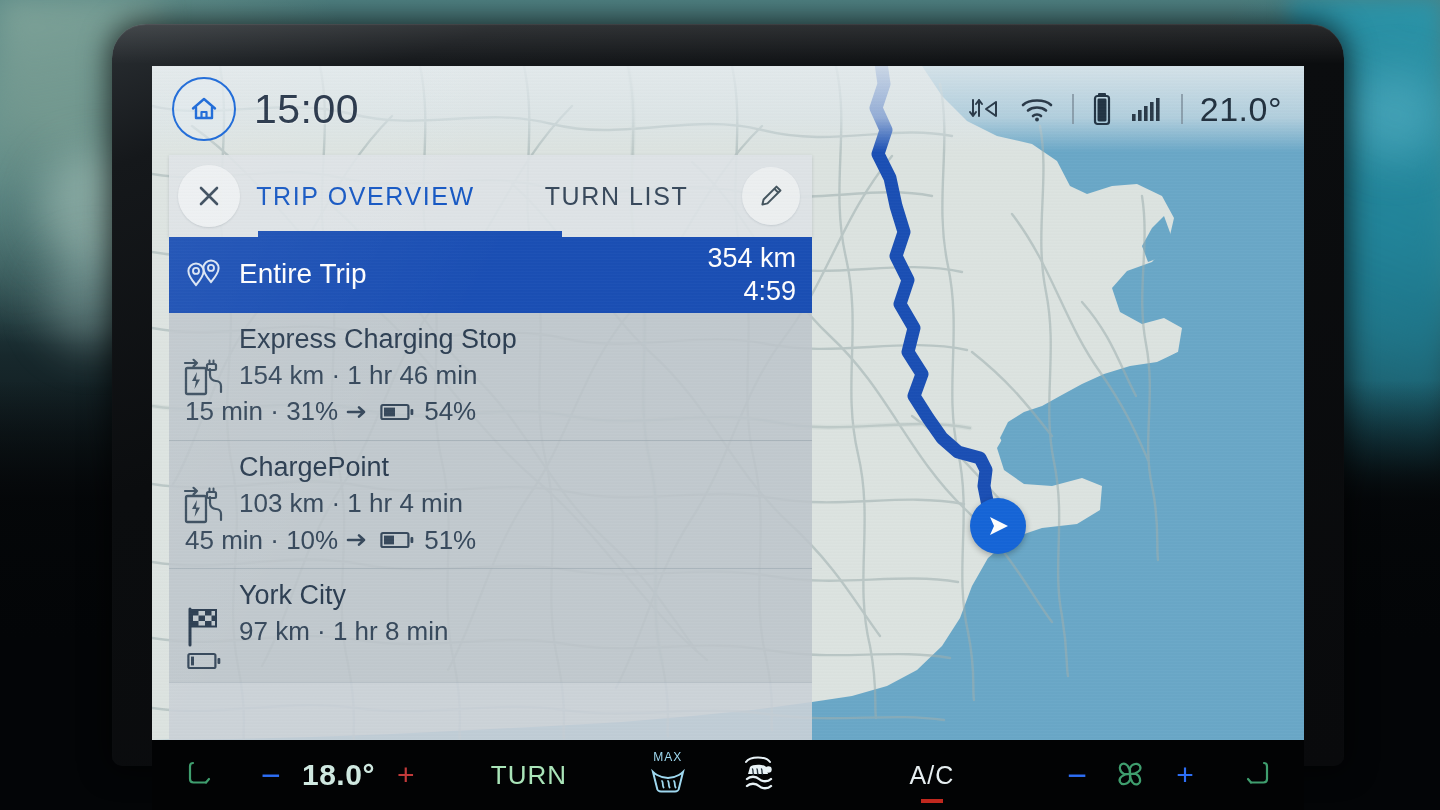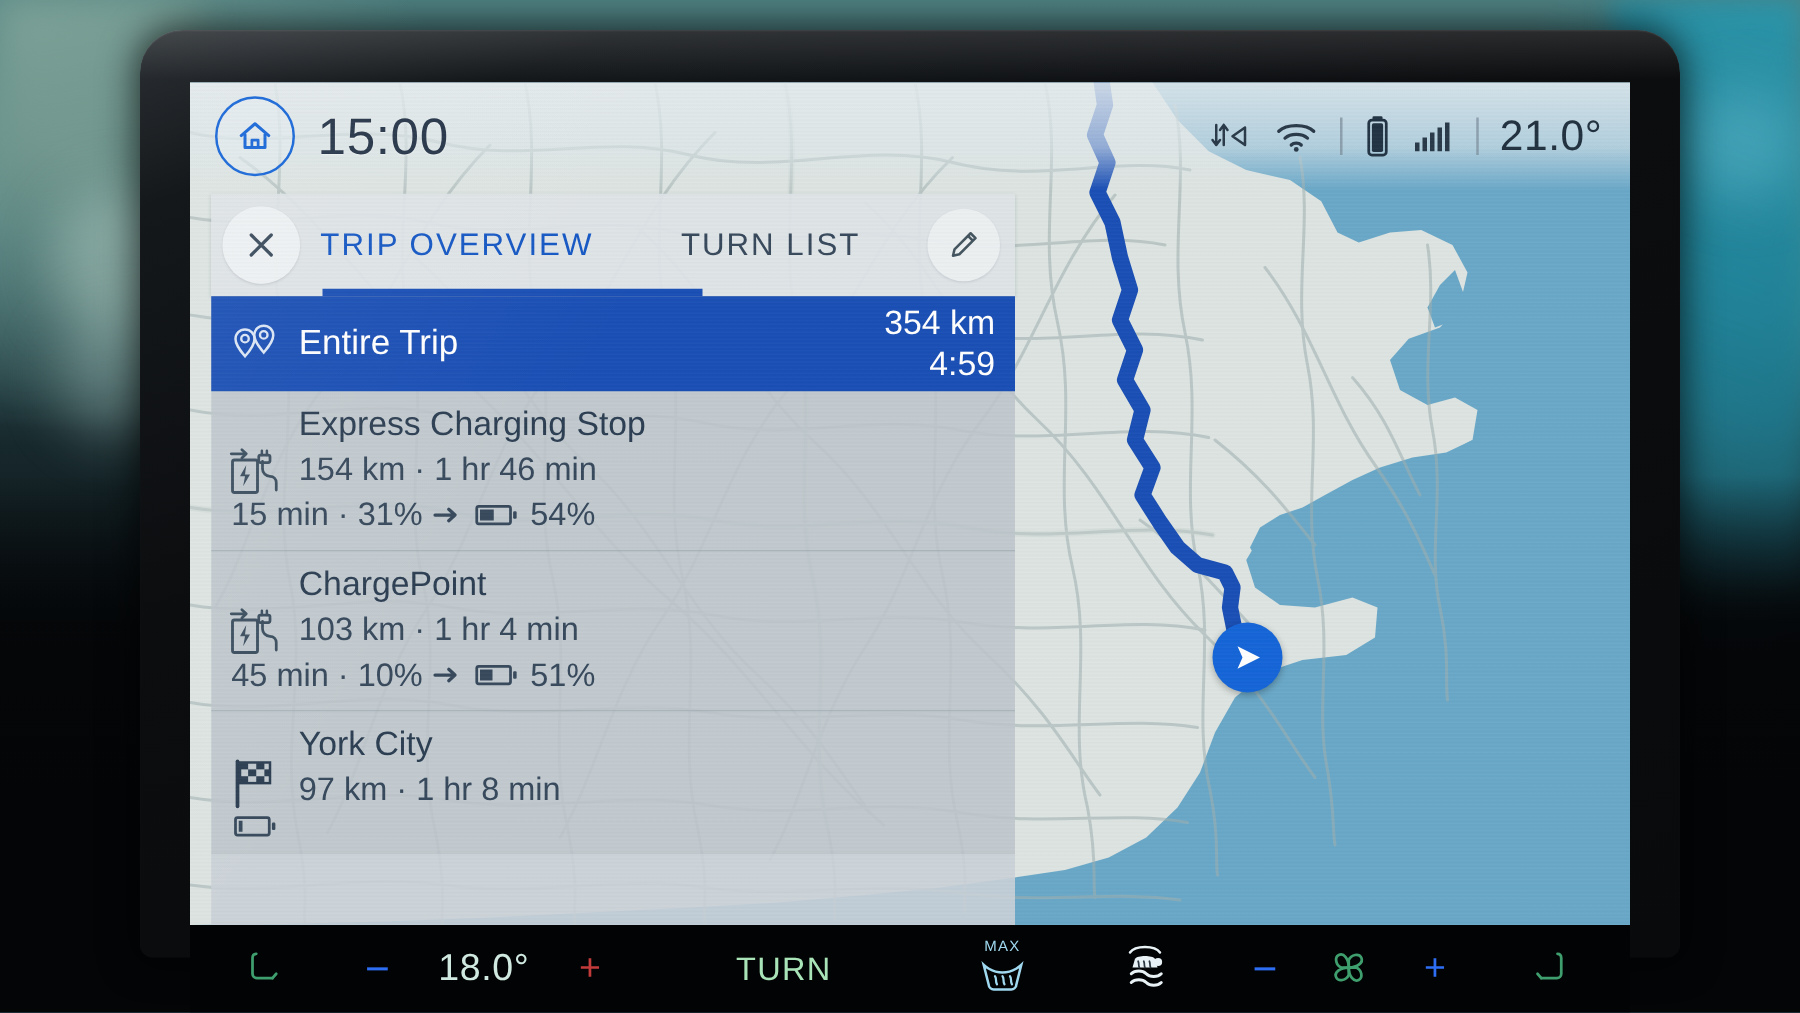--- a/index.html
+++ b/index.html
@@ -476,21 +476,21 @@
   <div class="cl-item" style="width:120px;">
     <svg width="40" height="40" viewBox="0 0 40 40">
       <path d="M13 8 C11 8 10 9.5 10 11.5 V24 C10 26 11.5 27.5 13.5 27.5 H26" fill="none" stroke="#3f9e6e" stroke-width="2.2" stroke-linecap="round" stroke-linejoin="round"></path>
       <path d="M26 27.5 L29 24" fill="none" stroke="#3f9e6e" stroke-width="2.2" stroke-linecap="round"></path>
     </svg>
   </div>
 
   <div class="cl-item" style="width:60px;">
     <span class="cl-minus">−</span>
   </div>
-  <div class="cl-item" style="width:110px;">
+  <div class="cl-item" style="width:110px;font-weight:bold;">
     <span class="cl-temp">18.0°</span>
   </div>
   <div class="cl-item" style="width:60px;">
     <span class="cl-plus">+</span>
   </div>
 
   <div class="cl-item" style="width:250px;">
     <span class="cl-auto">TURN</span>
   </div>
 
@@ -510,20 +510,24 @@
       <path d="M16 15 C18 12 30 12 32 15 L34 22 H14 Z" fill="#e8f2f6"></path>
       <path d="M18.5 17 C19.5 19 18.5 20.5 19.5 22" fill="none" stroke="#2a3640" stroke-width="1.4" stroke-linecap="round"></path>
       <path d="M23 17 C24 19 23 20.5 24 22" fill="none" stroke="#2a3640" stroke-width="1.4" stroke-linecap="round"></path>
       <path d="M27.5 17 C28.5 19 27.5 20.5 28.5 22" fill="none" stroke="#2a3640" stroke-width="1.4" stroke-linecap="round"></path>
       <circle cx="34.5" cy="17.5" r="3.2" fill="#e8f2f6"></circle>
       <path d="M13 27 C16 24 22 24 25 27 C28 30 34 30 37 27" fill="none" stroke="#e8f2f6" stroke-width="2.4" stroke-linecap="round"></path>
       <path d="M13 34 C16 31 22 31 25 34 C28 37 34 37 37 34" fill="none" stroke="#e8f2f6" stroke-width="2.4" stroke-linecap="round"></path>
     </svg>
   </div>
 
+  <div class="cl-item" style="width:306px;">
+    <span class="cl-ac">A/C</span>
+    <span class="cl-ac-bar"></span>
+  </div>
 
   <div class="cl-item" style="width:60px;">
     <span class="cl-minus">−</span>
   </div>
   <div class="cl-item" style="width:74px;">
     <svg width="42" height="42" viewBox="0 0 42 42">
       <g fill="none" stroke="#3f9e6e" stroke-width="2.2">
         <path d="M21 20 C21 13 17 8 13 10 C9.5 11.8 10.5 18 15 20 Z"></path>
         <path d="M21 20 C28 20 33 16 31 12 C29.2 8.5 23 9.5 21 14 Z"></path>
         <path d="M21 20 C21 27 25 32 29 30 C32.5 28.2 31.5 22 27 20 Z"></path>

